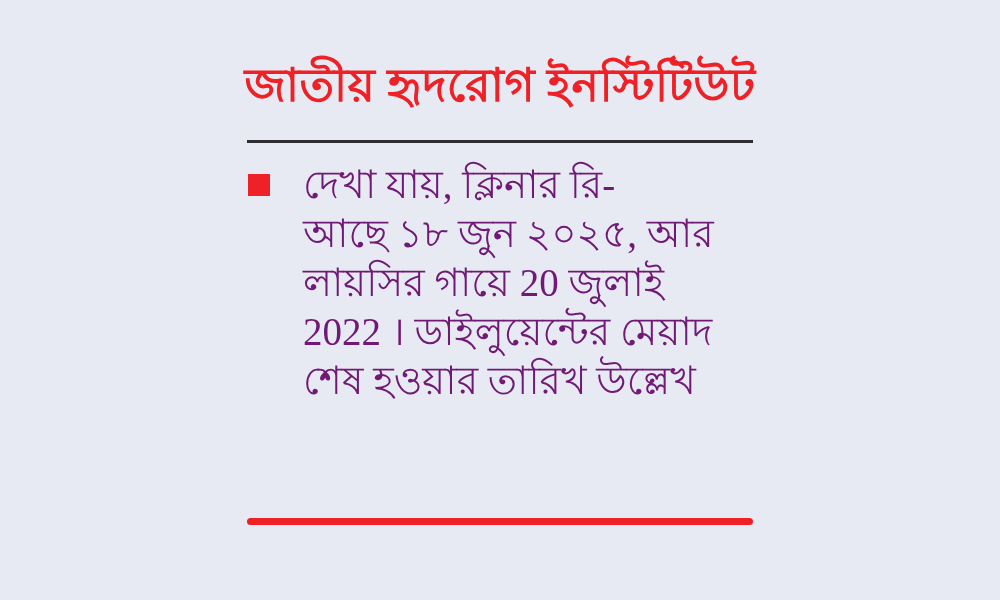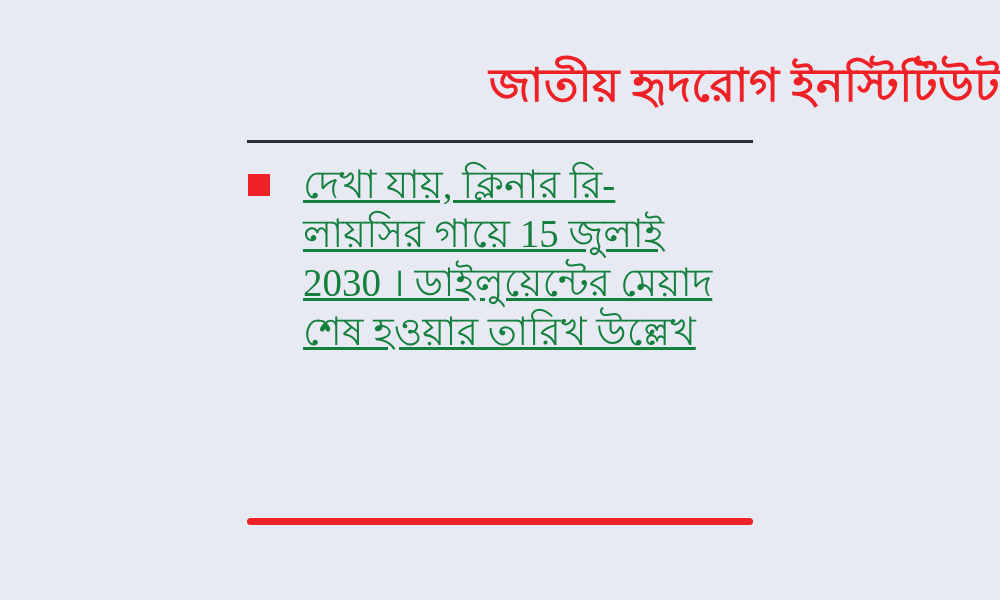--- a/index.html
+++ b/index.html
@@ -12,21 +12,21 @@
     height: 600px;
     overflow: hidden;
     font-family: "Liberation Serif", "DejaVu Serif", serif;
     background: var(--bg, #e8eaf3);
   }
   .card-title {
     position: absolute;
     top: 58px;
     left: 0;
     width: 1000px;
-    text-align: right;
+    text-align: center;
     font-size: 46px;
     line-height: 56px;
     font-weight: 700;
     letter-spacing: 0.5px;
   }
   .divider-dark {
     position: absolute;
     top: 140px;
     left: 247px;
     width: 506px;
@@ -67,23 +67,24 @@
 <body>
 
 <div class="canvas" style="background: rgb(232, 234, 243);">
 
   <div class="card-title" style="color: rgb(238, 33, 38);">জাতীয় হৃদরোগ ইনস্টিটিউট</div>
 
   <div class="divider-dark" style="background: rgb(45, 45, 50);"></div>
 
   <div class="bullet-row">
     <span class="bullet-square" style="background: rgb(238, 33, 38);"></span>
-    <div class="bullet-lines" style="color: #15803d; text-decoration: underline;">
+    <div class="bullet-lines" style="color: #701a75;">
       <div>দেখা যায়, ক্লিনার রি-</div>
-      <div>লায়সির গায়ে 15 জুলাই</div>
-      <div>2030 । ডাইলুয়েন্টের মেয়াদ</div>
+      <div>আছে ১৮ জুন ২০২৫, আর</div>
+      <div>লায়সির গায়ে 20 জুলাই</div>
+      <div>2022 । ডাইলুয়েন্টের মেয়াদ</div>
       <div>শেষ হওয়ার তারিখ উল্লেখ</div>
     </div>
   </div>
 
   <div class="divider-red" style="background: rgb(238, 33, 38);"></div>
 
 </div>
 
 </body></html>

